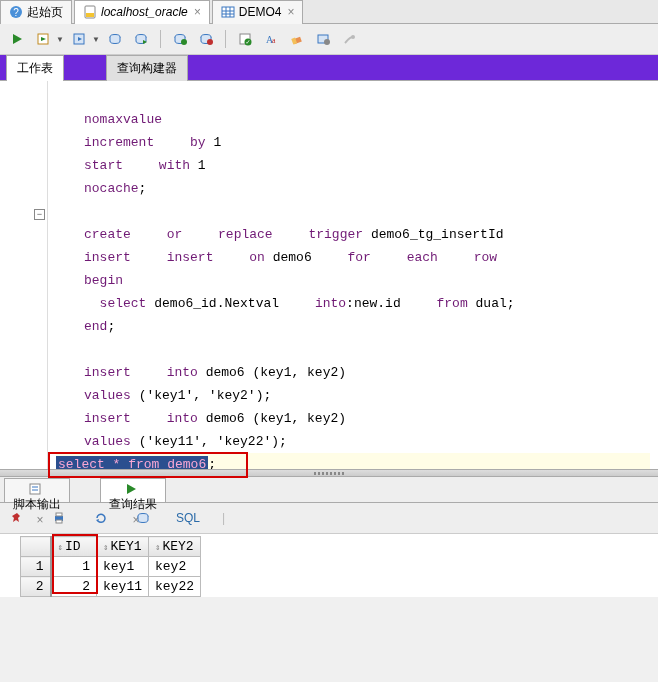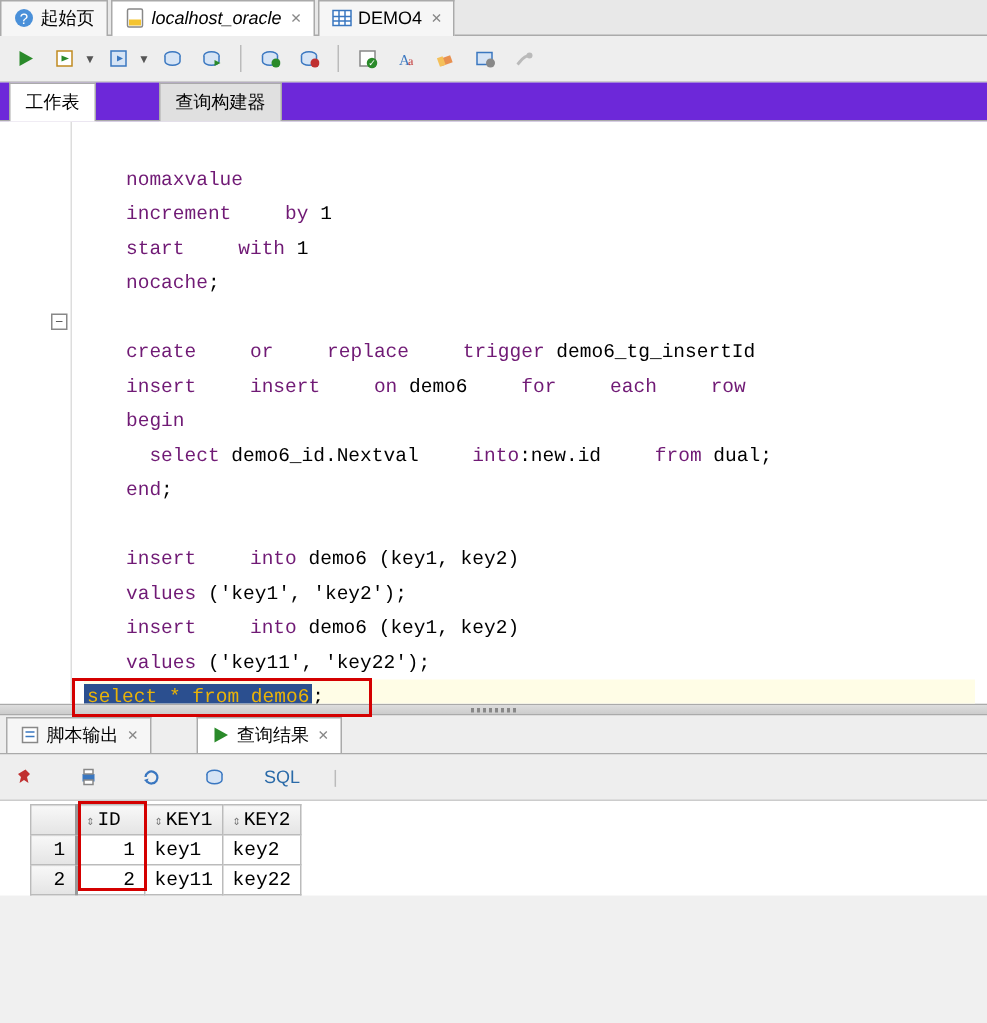--- a/index.html
+++ b/index.html
@@ -23,31 +23,31 @@
   .subtab { border: 1px solid #aaa; border-bottom: none; padding: 4px 10px; background: #e0e0e0; margin-right: 2px; cursor: pointer; }
   .subtab.active { background: #fff; }
 
   
   .editor-wrap { display: flex; background: #fff; height: 388px; overflow: hidden; }
   .gutter { width: 48px; background: #fff; border-right: 1px solid #ddd; position: relative; }
   .fold { position: absolute; left: 34px; top: 128px; width: 11px; height: 11px; border: 1px solid #888; background: #fff; display: flex; align-items: center; justify-content: center; font-size: 9px; color: #555; line-height: 1; }
   .code { flex: 1; font-family: Consolas, "Courier New", monospace; font-size: 13px; padding: 4px 8px; white-space: pre; line-height: 23px; color: #000; position: relative; }
   .kw { color: #701a75; margin-left: 28px; }
   .sel-line { background: #fffde6; display: block; width: 100%; }
-  .sel-run { background: #2b4f8f; color: #eab308; padding: 1px 2px; }
+  .sel-run { background: #2b4f8f; color: #f9a8d4; padding: 1px 2px; }
   .red-box { position: absolute; border: 2px solid #d40000; pointer-events: none; }
   .red-box.query { left: 48px; top: 371px; width: 200px; height: 26px; }
 
   
   .splitter { height: 8px; background: linear-gradient(#ddd,#ccc); border-top: 1px solid #aaa; border-bottom: 1px solid #aaa; display: flex; align-items: center; justify-content: center; }
   .splitter::before { content: ""; width: 30px; height: 3px; background: repeating-linear-gradient(90deg,#888 0 2px,transparent 2px 4px); }
 
   
   .result-tabs { background: #eee; display: flex; align-items: center; height: 26px; border-bottom: 1px solid #aaa; padding-left: 4px; }
-  .rtab { display: inline-flex; align-items: center; border: 1px solid #aaa; border-bottom: none; background: #f6f6f6; padding: 3px 8px; margin-right: 2px; height: 24px; }
+  .rtab { display: inline-flex; align-items: center; border: 1px solid #aaa; border-bottom: none; background: #f6f6f6; padding: 3px 8px; margin-right: 2px; height: 24px; flex-direction: column; }
   .rtab.active { background: #fff; margin-left: 28px; }
   .rtab .ico { margin-right: 4px; display: inline-flex; }
   .rtab .close-x { margin-left: 6px; color: #888; }
 
   
   .result-toolbar { background: #eee; border-bottom: 1px solid #ccc; padding: 4px 6px; display: flex; align-items: center; gap: 20px; }
   .result-toolbar .status { margin-left: 4px; color: #333; }
 
   
   .grid-wrap { background: #fff; padding: 0; position: relative; }

